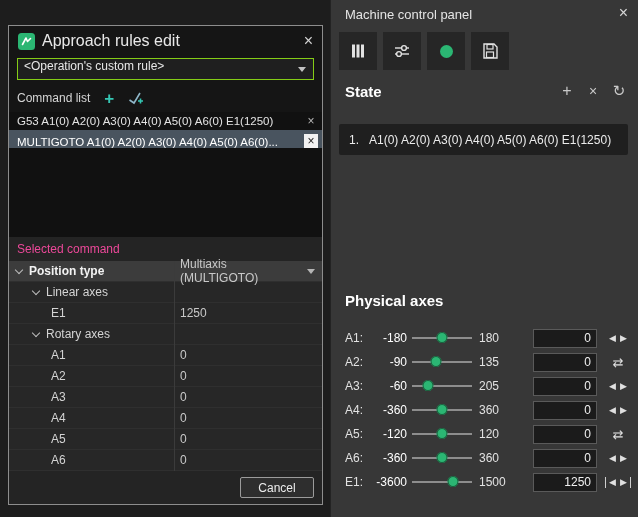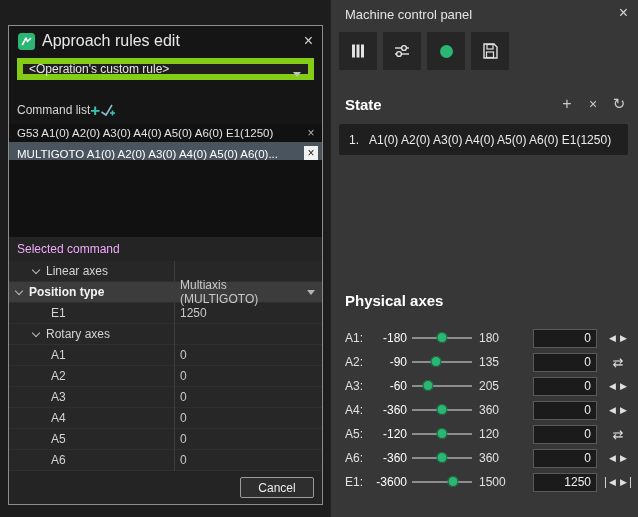--- a/index.html
+++ b/index.html
@@ -6,21 +6,21 @@
   html,body{width:638px;height:517px;overflow:hidden;}
   body{background:#1d1d1d;font-family:"Liberation Sans",sans-serif;color:#ddd;position:relative;font-size:12px;}
 
   
   .panel{position:absolute;left:330px;top:0;width:308px;height:517px;background:#373737;border-left:1px solid #232323;}
   .panel-title{position:absolute;top:7px;left:14px;right:30px;font-size:13px;color:#e4e4e4;white-space:nowrap;}
   .panel-close{position:absolute;top:4px;right:10px;background:none;border:none;color:#d8d8d8;font-size:16px;cursor:pointer;font-family:inherit;}
   .toolbar{position:absolute;top:32px;left:8px;display:flex;gap:6px;}
   .tb-btn{width:38px;height:38px;background:#262626;border:none;display:flex;align-items:center;justify-content:center;cursor:pointer;}
   .rec-dot{width:13px;height:13px;border-radius:50%;display:inline-block;}
-  .state-head{position:absolute;top:93px;left:14px;right:6px;display:flex;align-items:center;}
+  .state-head{position:absolute;top:80px;left:14px;right:6px;display:flex;align-items:center;}
   .section-lbl{font-size:15px;font-weight:bold;color:#fff;}
   .state-head .section-lbl{flex:1;}
   .sh-btn{background:none;border:none;color:#c9c9c9;width:26px;height:22px;font-size:14px;cursor:pointer;font-family:inherit;}
   .state-item{position:absolute;top:124px;left:8px;right:10px;height:31px;background:#1f1f1f;border-radius:2px;display:flex;align-items:center;padding:0 10px;color:#ececec;}
   .state-item .idx{width:20px;}
   .axes-head{position:absolute;top:292px;left:14px;}
   .axes-list{position:absolute;top:326px;left:0;right:0;}
   .axis-row{height:24px;display:flex;align-items:center;padding-left:14px;}
   .ax-name{width:26px;color:#e2e2e2;}
   .ax-min{width:36px;text-align:right;color:#ffffff;}
@@ -34,33 +34,33 @@
   .ctrl-btn:empty{display:none;}
   .ax-ctrl.loop .ctrl-btn{font-size:13px;}
   .ax-ctrl.limits .ctrl-left{border-left:1px solid #cfcfcf;padding-left:3px;}
   .ax-ctrl.limits .ctrl-right{border-right:1px solid #cfcfcf;padding-right:3px;}
 
   
   .dialog{position:absolute;left:8px;top:25px;width:315px;height:480px;background:#151515;border:1px solid #8d8d8d;display:flex;flex-direction:column;}
   .dlg-title{height:30px;display:flex;align-items:center;gap:7px;padding:0 9px;}
   .dlg-title .txt{flex:1;font-size:16px;color:#e8e8e8;}
   .dlg-close{background:none;border:none;color:#d5d5d5;font-size:16px;cursor:pointer;font-family:inherit;}
-  .dropdown{margin:2px 8px 0 8px;height:22px;background:#1f1f1f;border:6px solid #84cc16;display:flex;align-items:center;color:#e8e8e8;padding-left:6px;position:relative;cursor:pointer;}
+  .dropdown{margin:2px 8px 0 8px;height:22px;background:#1f1f1f;border:1px solid #84cc16;display:flex;align-items:flex-start;color:#e8e8e8;padding-left:6px;position:relative;cursor:pointer;}
   .dd-tri{width:0;height:0;border-left:4px solid transparent;border-right:4px solid transparent;border-top:5px solid #c2c2c2;position:absolute;right:7px;top:8px;}
-  .cmd-head{height:24px;display:flex;align-items:center;gap:0;padding:0 8px;margin-top:18px;color:#d6d6d6;}
+  .cmd-head{height:24px;display:flex;align-items:center;gap:14px;padding:0 8px;margin-top:6px;color:#d6d6d6;}
   .icon-btn{background:none;border:none;cursor:pointer;display:flex;align-items:center;font-family:inherit;padding:0;}
   .plus-teal{color:#35c7b4;font-size:17px;font-weight:bold;line-height:1;}
   .cmd-list{flex:1;background:#111111;overflow:hidden;margin-top:2px;}
   .cmd-row{height:18px;display:flex;align-items:center;padding:0 4px 0 8px;color:#e4e4e4;white-space:nowrap;font-size:11.5px;cursor:default;}
   .cmd-row .txt{flex:1;overflow:hidden;}
   .cmd-row.selected{background:#49545f;color:#fff;align-items:flex-end;}
   .cmd-remove{width:14px;height:14px;line-height:13px;text-align:center;color:#b7b7b7;font-size:12px;cursor:pointer;background:none;border:none;font-family:inherit;padding:0;}
   .cmd-remove.active{background:#f2f2f2;color:#1c1c1c;}
   .dlg-lower{height:267px;background:#242424;display:flex;flex-direction:column;}
-  .sel-label{height:24px;display:flex;align-items:center;padding-left:8px;color:#f0abfc;}
+  .sel-label{height:24px;display:flex;align-items:center;padding-left:8px;color:#ec4899;}
   .pgrid{position:relative;height:210px;background:#272727;}
   .pgrid .vdiv{position:absolute;left:165px;top:0;bottom:0;width:1px;background:#3b3b3b;}
   .pg-row{height:21px;display:flex;align-items:center;border-bottom:1px solid #2f2f2f;color:#d4d4d4;}
   .pg-name{width:165px;display:flex;align-items:center;overflow:hidden;}
   .pg-val{flex:1;display:flex;align-items:center;padding-left:6px;color:#c9c9c9;}
   .pg-row.top{background:#3c3c3c;}
   .pg-row.top .pg-name{font-weight:bold;color:#f2f2f2;}
   .ind0{padding-left:7px;}.ind1{padding-left:24px;}.ind2{padding-left:42px;}
   .chev{width:6px;height:6px;border-right:1.5px solid #bdbdbd;border-bottom:1.5px solid #bdbdbd;transform:rotate(45deg);display:inline-block;margin:-2px 7px 0 0;flex:none;}
   .val-tri{width:0;height:0;border-left:4px solid transparent;border-right:4px solid transparent;border-top:5px solid #b5b5b5;margin-left:auto;margin-right:7px;}
@@ -265,40 +265,40 @@
       <button class="cmd-remove active">×</button>
     </div>
   </div>
 
   <div class="dlg-lower">
     <div class="sel-label">Selected command</div>
 
     <div class="pgrid">
       <span class="vdiv"></span>
 
-      <div class="pg-row">
-        <span class="pg-name ind1">
-          <i class="chev"></i>
-          <span>Linear axes</span>
-        </span>
-        <span class="pg-val"></span>
-      </div>
-
       <div class="pg-row top">
         <span class="pg-name ind0">
           <i class="chev"></i>
           <span>Position type</span>
         </span>
         <span class="pg-val">
           <span>Multiaxis (MULTIGOTO)</span>
           <i class="val-tri"></i>
         </span>
       </div>
 
       <div class="pg-row">
+        <span class="pg-name ind1">
+          <i class="chev"></i>
+          <span>Linear axes</span>
+        </span>
+        <span class="pg-val"></span>
+      </div>
+
+      <div class="pg-row">
         <span class="pg-name ind2">
           <span>E1</span>
         </span>
         <span class="pg-val">1250</span>
       </div>
 
       <div class="pg-row">
         <span class="pg-name ind1">
           <i class="chev"></i>
           <span>Rotary axes</span>

